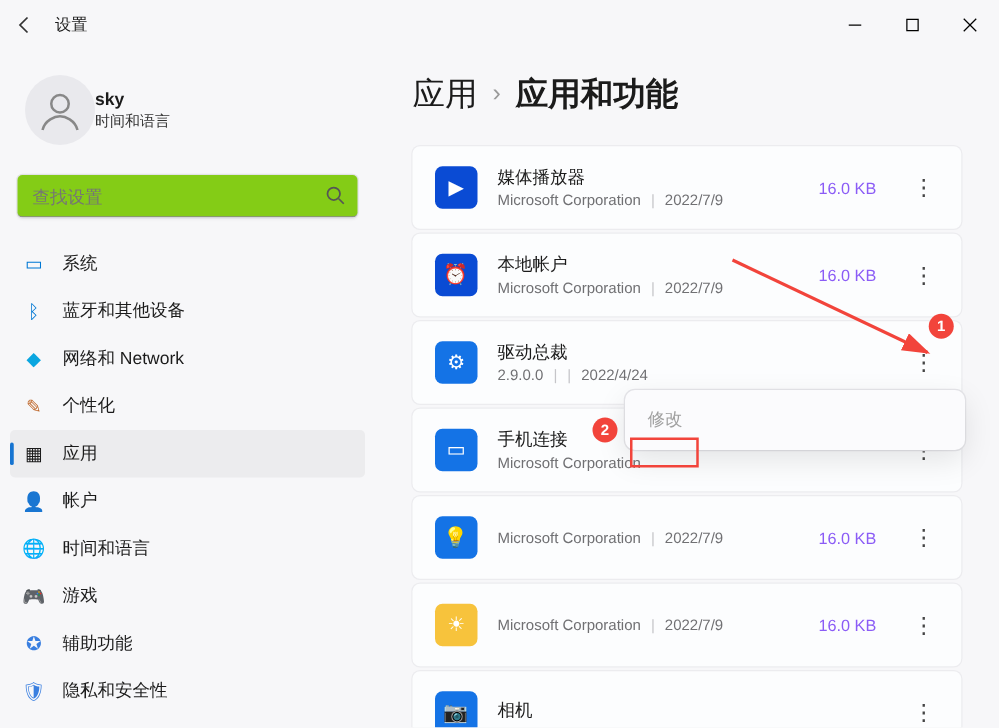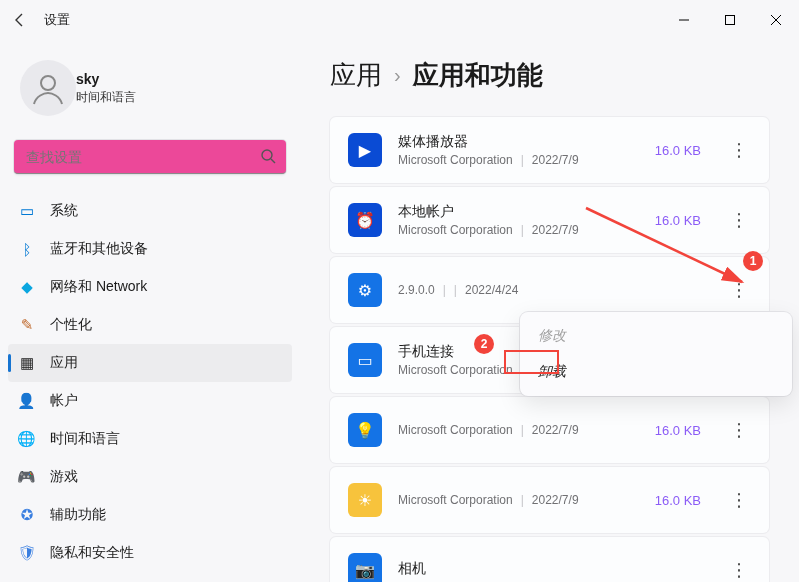--- a/index.html
+++ b/index.html
@@ -54,21 +54,21 @@
     position: relative;
     margin: 0 6px 18px;
   }
   .search input {
     width: 100%;
     height: 34px;
     padding: 0 36px 0 12px;
     border: none;
     border-radius: 4px;
     font-size: 14px;
-    background: #ec4899;
+    background: #84cc16;
     box-shadow: 0 0 0 1px #e2e2e6, 0 2px 2px rgba(0,0,0,.04);
     border-bottom: 1px solid #8a8a8a;
     outline: none;
   }
   .search .icon {
     position:absolute; right:10px; top:8px; font-size:15px; color:#555;
   }
   .nav-item {
     display:flex; align-items:center;
     height: 38px;
@@ -119,28 +119,27 @@
   }
   .app-text { flex:1; min-width:0;}
   .app-name { font-size:14px; margin-bottom:2px;}
   .app-sub { font-size:12px; color:#707073; display:flex; gap:8px; align-items:flex-start;}
   .app-sub .vbar{ color:#c5c5c9;}
   .app-size { font-size:13px; color:#8b5cf6; margin-right:10px;}
   .more { width:24px; text-align:center; font-size:18px; color:#444; cursor:pointer;}
   
   .ctx {
     position:absolute;
-    left: 520px; top: 312px;
+    left: 500px; top: 312px;
     width: 272px;
     background:#fbfbfd;
     border-radius:8px;
     box-shadow: 0 8px 24px rgba(0,0,0,.10), 0 0 0 1px #e6e6ea;
     padding: 6px;
     z-index:20;
-    font-style:italic;
   }
   .ctx-item {
     height:36px; display:flex; align-items:center;
     padding:0 12px; font-size:14px; border-radius:4px;
   }
   .ctx-item.disabled { color:#a0a0a0; }
   .ctx-item:not(.disabled){ cursor:pointer; }
   
   .ann-callout1 {
     position:absolute;
@@ -300,20 +299,21 @@
               <span class="vbar">|</span> 
               <span>2022/7/9</span>
             </div>
           </div>
           <div class="app-size">16.0 KB</div>
           <div class="more">⋮</div>
         </div>
         <div class="app-row">
           <div class="app-icon" style="background: rgb(20, 115, 230);">⚙</div>
           <div class="app-text">
+            <div class="app-name">驱动总裁</div>
             <div class="app-sub">
               <span>2.9.0.0</span> 
               <span class="vbar">|</span> 
               <span class="vbar">|</span> 
               <span>2022/4/24</span>
             </div>
           </div>
           <div class="app-size"></div>
           <div class="more">⋮</div>
         </div>
@@ -360,21 +360,20 @@
           </div>
           <div class="app-size"></div>
           <div class="more">⋮</div>
         </div>
       </div>
   </div>
 </div>
 
 <div class="ctx">
   <div class="ctx-item disabled">修改</div>
-  <div class="ctx-item">卸载</div>
 </div>
 
 <div class="ann-callout1">1</div>
 <div class="ann-callout2">2</div>
 <div class="ann-box"></div>
 <svg class="ann-arrow" width="176" height="92">
   <defs>
       <marker id="ah" markerWidth="10" markerHeight="10" refX="8" refY="3" orient="auto">
         <path d="M0,0 L9,3 L0,6 Z" fill="#f2443b"></path>
       </marker>

